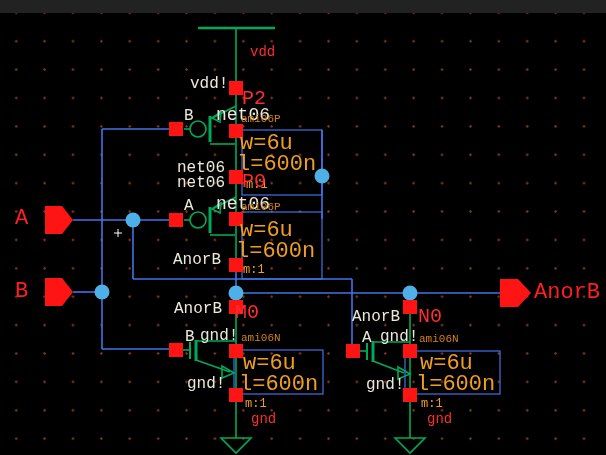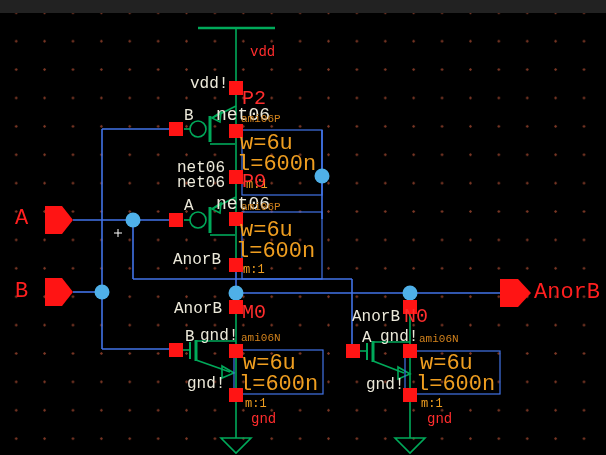--- a/index.html
+++ b/index.html
@@ -176,32 +176,32 @@
   <div class="lbl lw" style="left:184px;top:185px;">A</div>
   <div class="lbl lo-dim" style="left:240px;top:207px;">w=6u</div>
   <div class="lbl lo-dim" style="left:236px;top:228px;">l=600n</div>
   <div class="lbl lo-mult" style="left:243px;top:251px;">m:1</div>
   <div class="lbl lw" style="left:173px;top:239px;">AnorB</div>
 
   <div class="lbl lr-pin" style="left:15px;top:195px;">A</div>
   <div class="lbl lr-pin" style="left:15px;top:268px;">B</div>
 
   <div class="lbl lw" style="left:174px;top:288px;">AnorB</div>
-  <div class="lbl lr" style="left:242px;top:290px;">M0</div>
+  <div class="lbl lr" style="left:235px;top:290px;">M0</div>
   <div class="lbl lw" style="left:185px;top:316px;">B</div>
   <div class="lbl lw" style="left:200px;top:315px;">gnd!</div>
   <div class="lbl lo-model" style="left:241px;top:320px;">ami06N</div>
   <div class="lbl lo-dim" style="left:243px;top:340px;">w=6u</div>
   <div class="lbl lo-dim" style="left:239px;top:361px;">l=600n</div>
   <div class="lbl lw" style="left:187px;top:363px;">gnd!</div>
   <div class="lbl lo-mult" style="left:245px;top:385px;">m:1</div>
   <div class="lbl lr-sm" style="left:251px;top:399px;">gnd</div>
 
   <div class="lbl lw" style="left:352px;top:296px;">AnorB</div>
-  <div class="lbl lr" style="left:404px;top:294px;">N0</div>
+  <div class="lbl lr" style="left:418px;top:294px;">N0</div>
   <div class="lbl lw" style="left:362px;top:317px;">A</div>
   <div class="lbl lw" style="left:380px;top:316px;">gnd!</div>
   <div class="lbl lo-model" style="left:419px;top:321px;">ami06N</div>
   <div class="lbl lo-dim" style="left:420px;top:340px;">w=6u</div>
   <div class="lbl lo-dim" style="left:416px;top:361px;">l=600n</div>
   <div class="lbl lw" style="left:366px;top:364px;">gnd!</div>
   <div class="lbl lo-mult" style="left:421px;top:385px;">m:1</div>
   <div class="lbl lr-sm" style="left:427px;top:399px;">gnd</div>
 
   <div class="lbl lr-pin" style="left:534px;top:269px;">AnorB</div>

